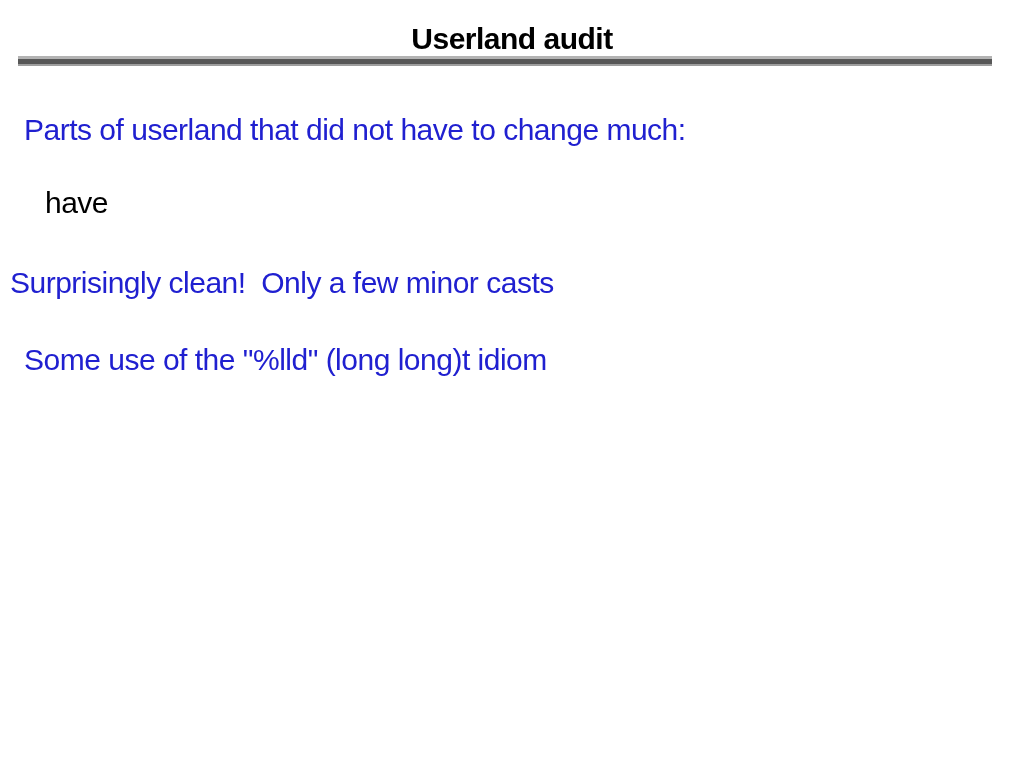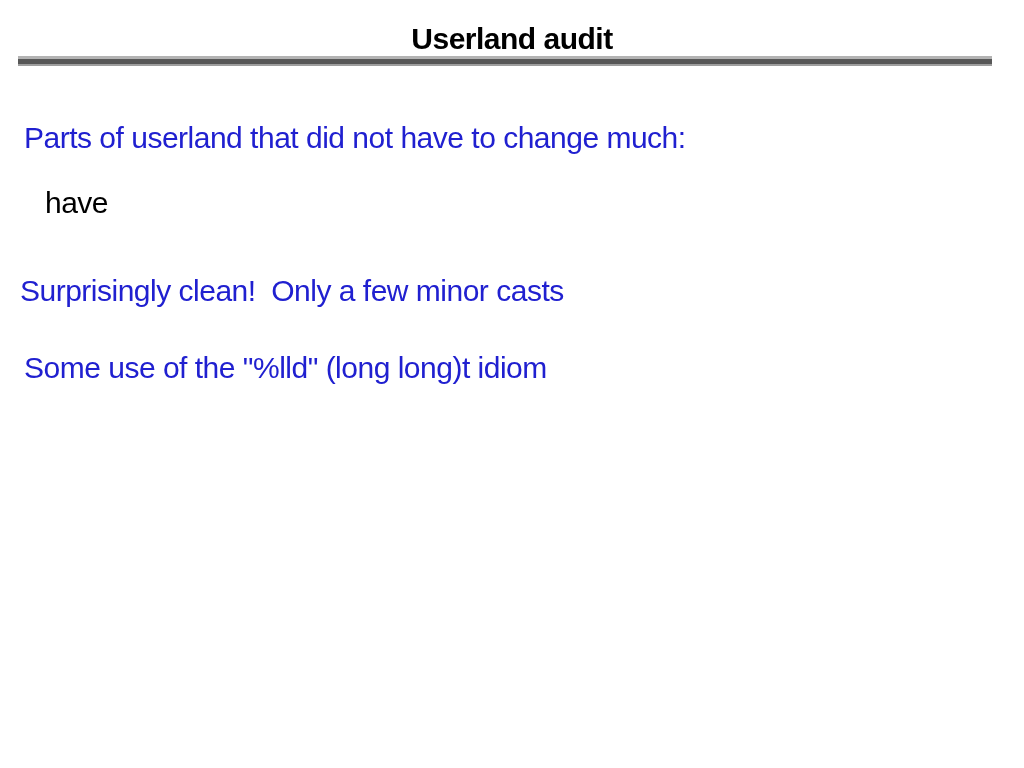--- a/index.html
+++ b/index.html
@@ -41,25 +41,25 @@
   .title-rule .band-light  { height: 3px; background: #b3b3b3; }
   .title-rule .band-dark   { height: 5px; background: #575757; }
   .title-rule .band-shadow { height: 2px; background: #9e9e9e; }
   .line {
     position: absolute;
     font-size: 30px;
     line-height: 38px;
     letter-spacing: -0.5px;
     white-space: pre-wrap;
   }
-  .text-blue  { color: #2020d0; margin-top: 8px; }
+  .text-blue  { color: #2020d0; }
   .text-black { color: #000000; }
   .line-1 { left: 24px; top: 111px; }
   .line-2 { left: 45px; top: 184px; }
-  .line-3 { left: 20px; top: 264px; }
+  .line-3 { left: 10px; top: 264px; }
   .line-4 { left: 24px; top: 341px; }
 </style>
 </head>
 <body>
 
 <div class="slide">
 
   <div class="slide-title">Userland audit</div>
 
   <div class="title-rule">

